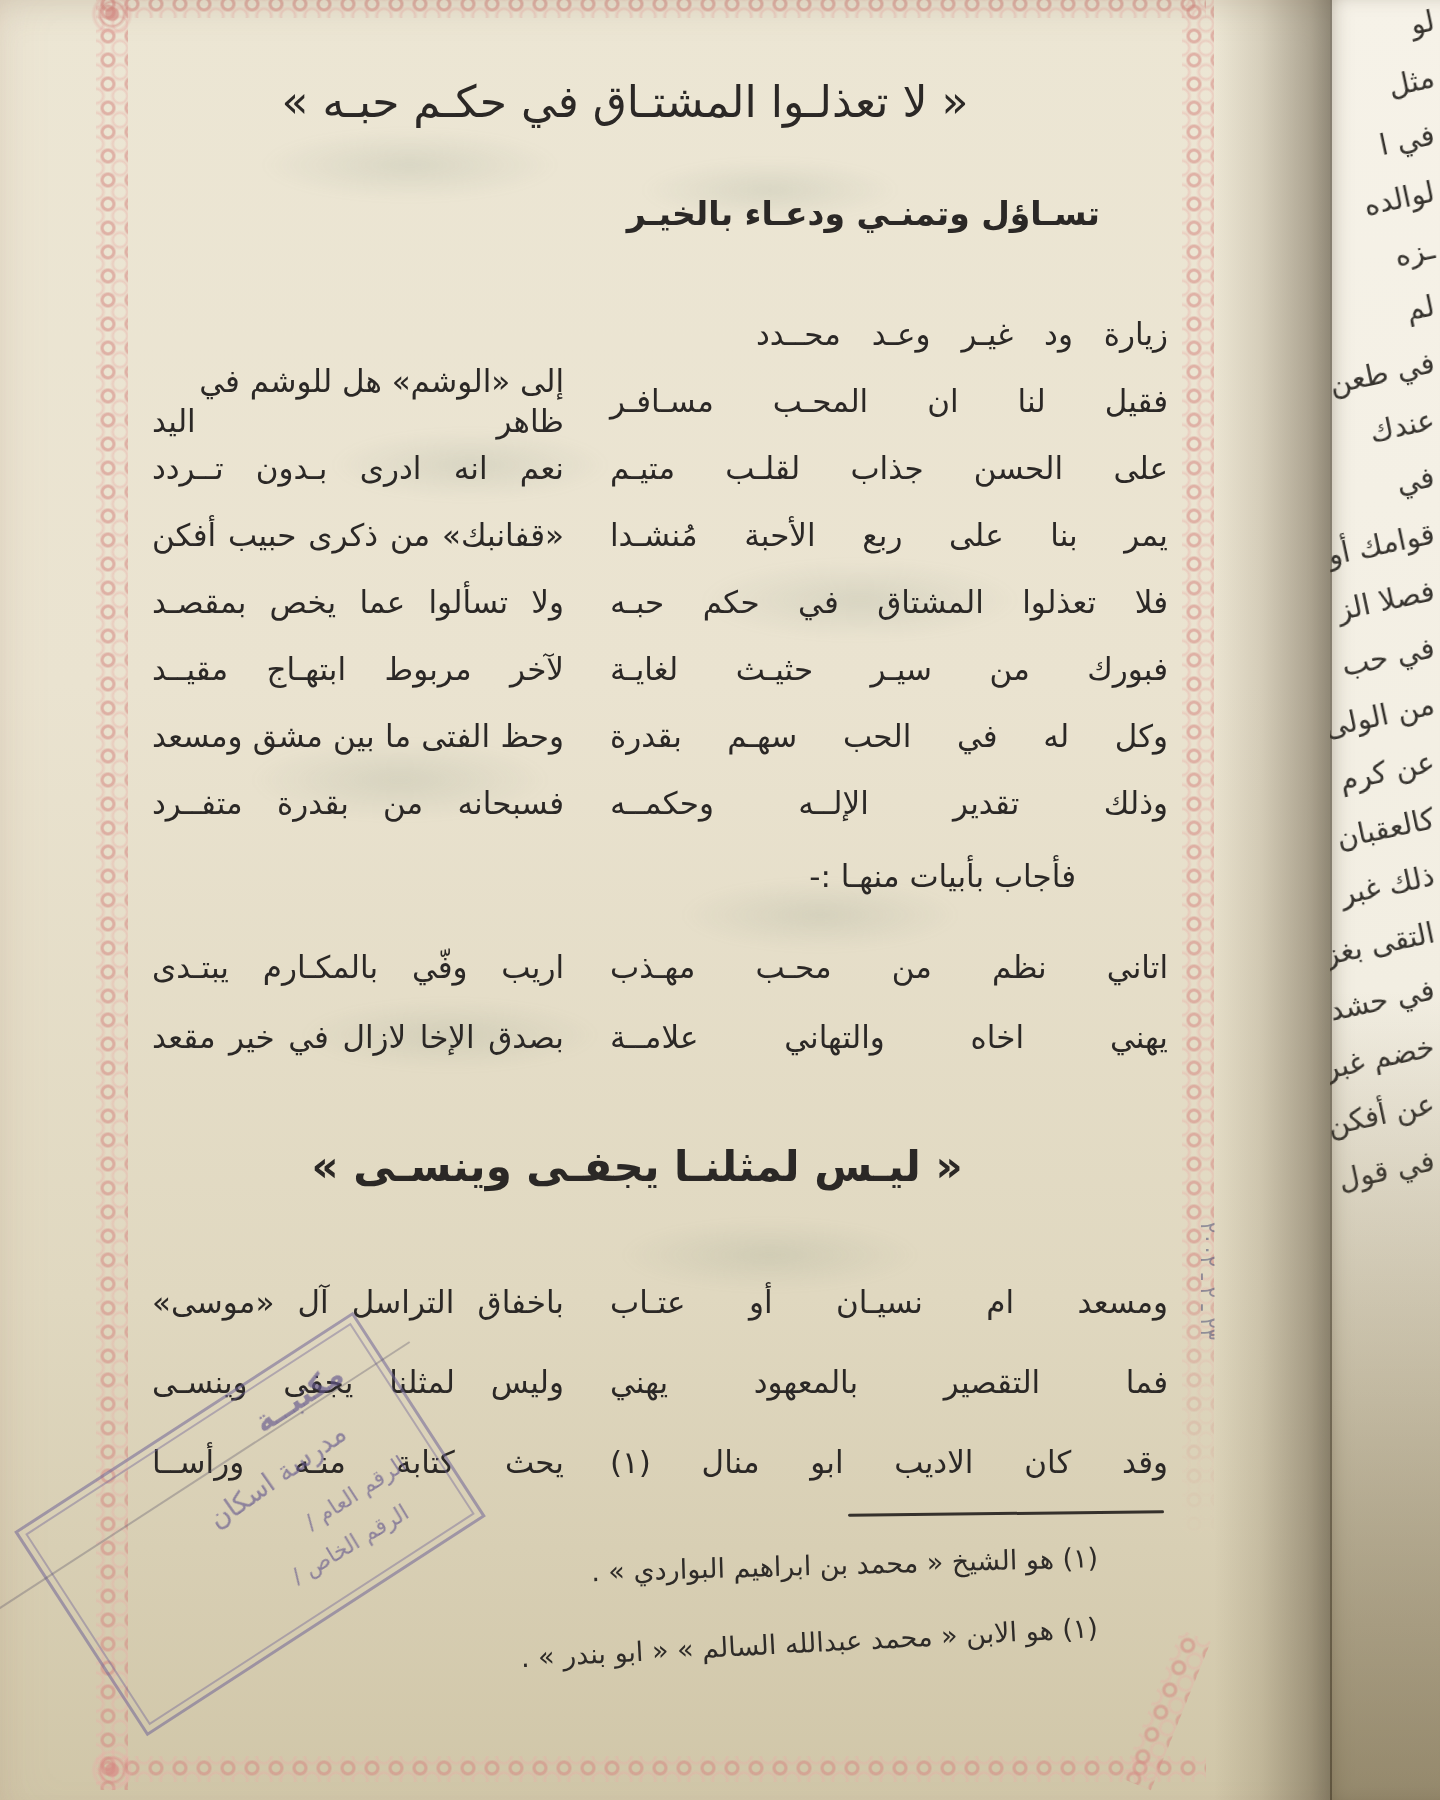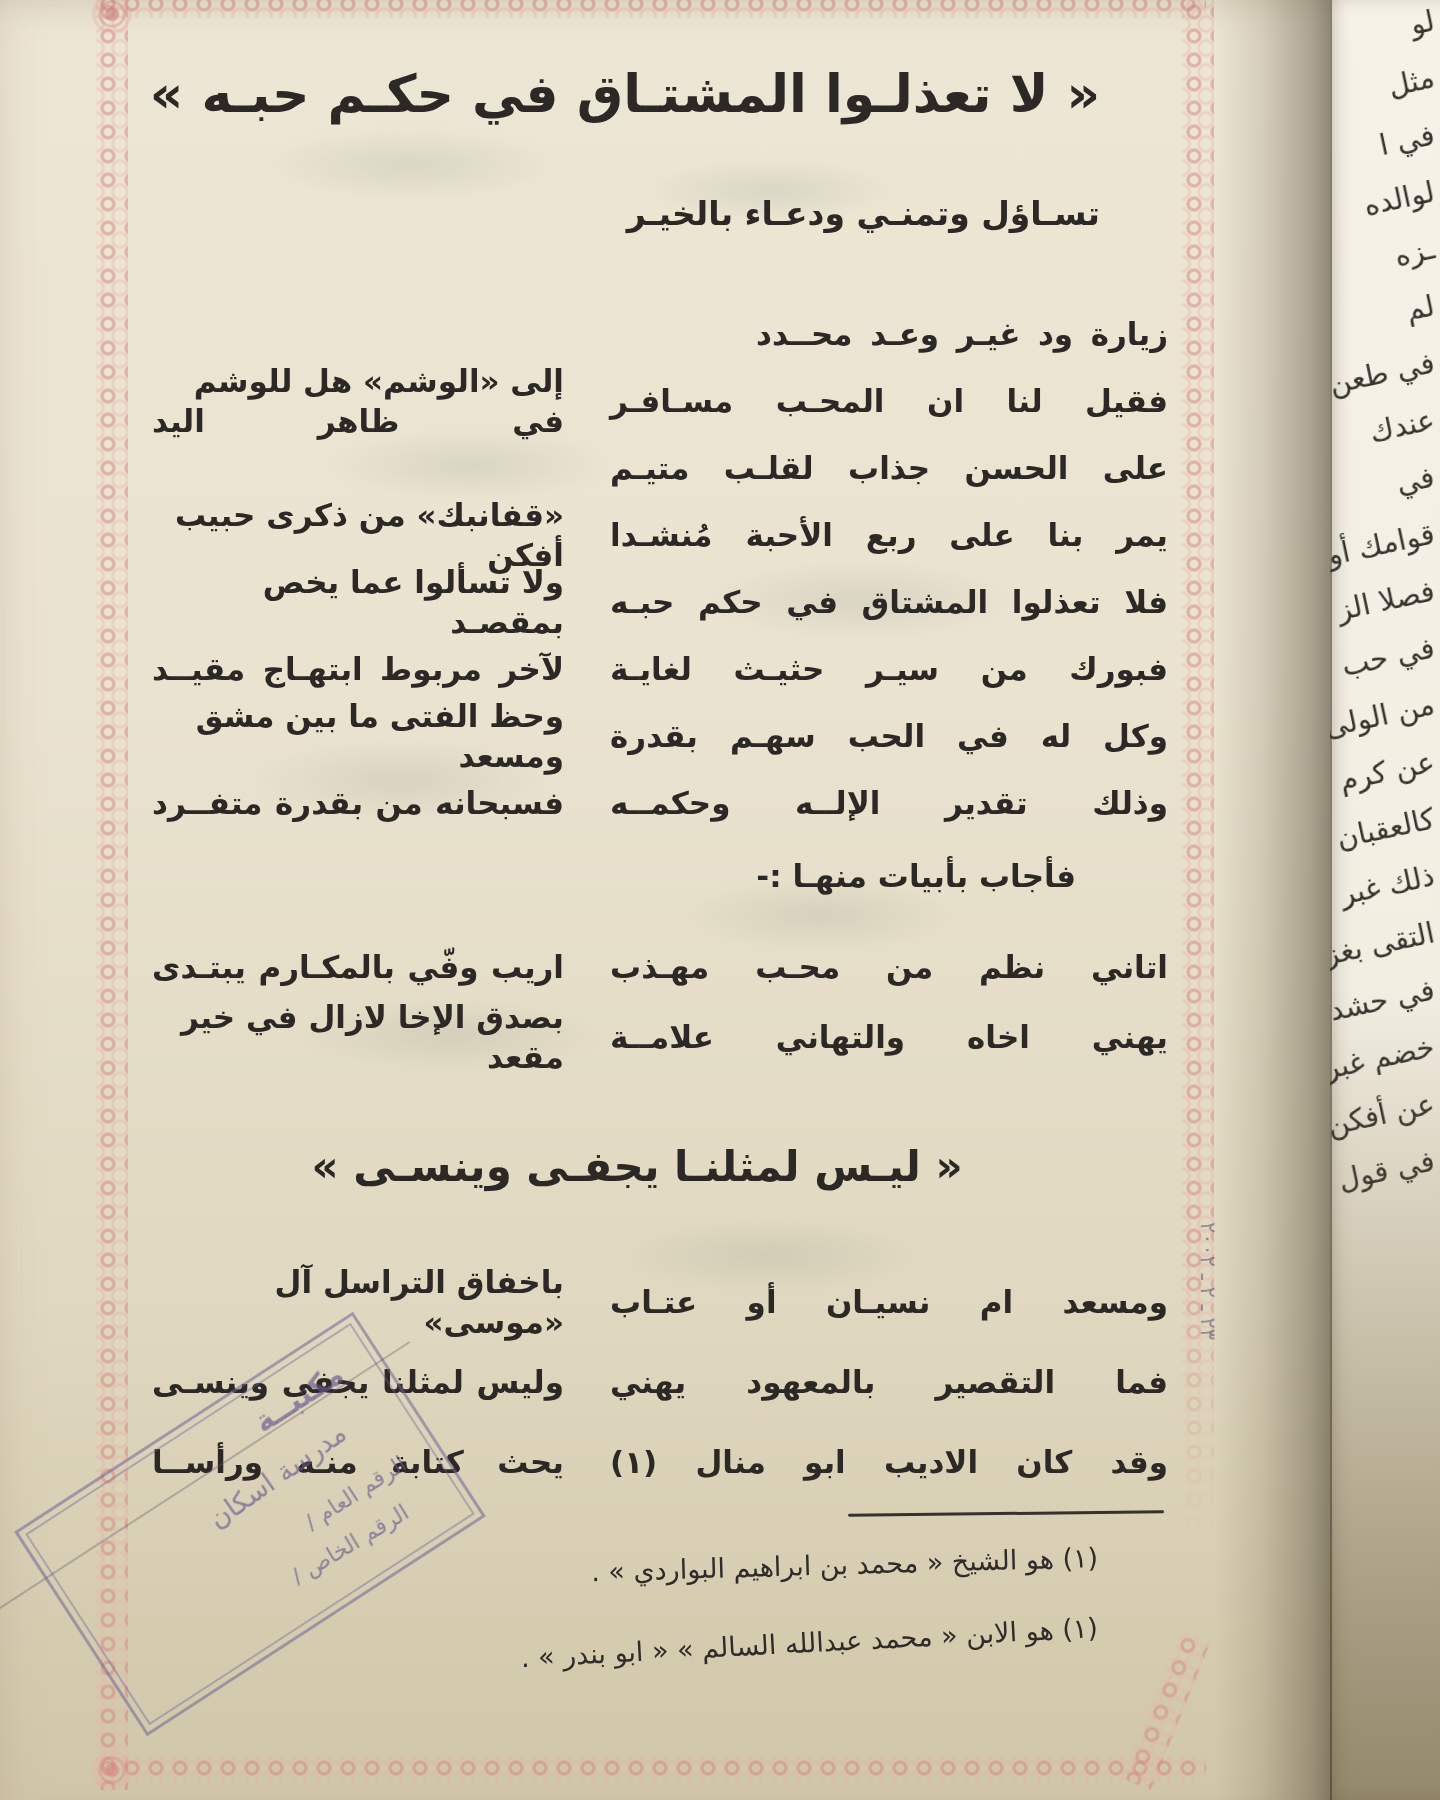--- a/index.html
+++ b/index.html
@@ -68,24 +68,24 @@
     background:radial-gradient(circle,rgba(214,138,132,.65) 6px,rgba(214,138,132,0) 8px,rgba(214,138,132,0) 10px,rgba(214,138,132,.5) 12px,rgba(214,138,132,0) 15px,rgba(232,172,166,.4) 18px,rgba(232,172,166,0) 21px);
   }
   .rosette.tl{left:90px;top:-8px;}
   .rosette.bl{left:90px;top:1748px;}
 
   
   .ghost{position:absolute;border-radius:50%;filter:blur(5px);pointer-events:none;
     background:radial-gradient(ellipse,rgba(122,138,118,.16),rgba(122,138,118,0) 70%);}
 
   
-  .t{color:#2b2826;font-weight:bold;}
+  .t{color:#2b2826;}
   .title1{
-    position:absolute;left:120px;top:64px;width:1010px;text-align:center;
-    font-size:52px;font-weight:700;letter-spacing:0;
+    position:absolute;left:120px;top:76px;width:1010px;text-align:center;
+    font-size:44px;font-weight:400;letter-spacing:0;
   }
   .subtitle{
     position:absolute;top:194px;right:230px;
     font-size:33px;font-weight:700;
   }
   .poem{position:absolute;right:162px;width:1016px;}
   .poem1{top:300px;}
   .poem2{top:932px;}
   .poem3{top:1262px;}
   .vrow{display:flex;justify-content:space-between;align-items:center;direction:rtl;}
@@ -196,20 +196,21 @@
     <div class="poem poem1">
       <div class="vrow">
         <span class="t hemi l">زيارة ود غيـر وعـد محــدد</span>
       </div>
       <div class="vrow">
         <span class="t hemi r">فقيل لنا ان المحـب مسـافـر</span>
         <span class="t hemi l">إلى «الوشم» هل للوشم في ظاهر اليد</span>
       </div>
       <div class="vrow">
         <span class="t hemi r">على الحسن جذاب لقلـب متيـم</span>
+        <span class="t hemi l">نعم انه ادرى بـدون تــردد</span>
       </div>
       <div class="vrow">
         <span class="t hemi r">يمر بنا على ربع الأحبة مُنشـدا</span>
         <span class="t hemi l">«قفانبك» من ذكرى حبيب أفكن</span>
       </div>
       <div class="vrow">
         <span class="t hemi r">فلا تعذلوا المشتاق في حكم حبـه</span>
         <span class="t hemi l">ولا تسألوا عما يخص بمقصـد</span>
       </div>
       <div class="vrow">

